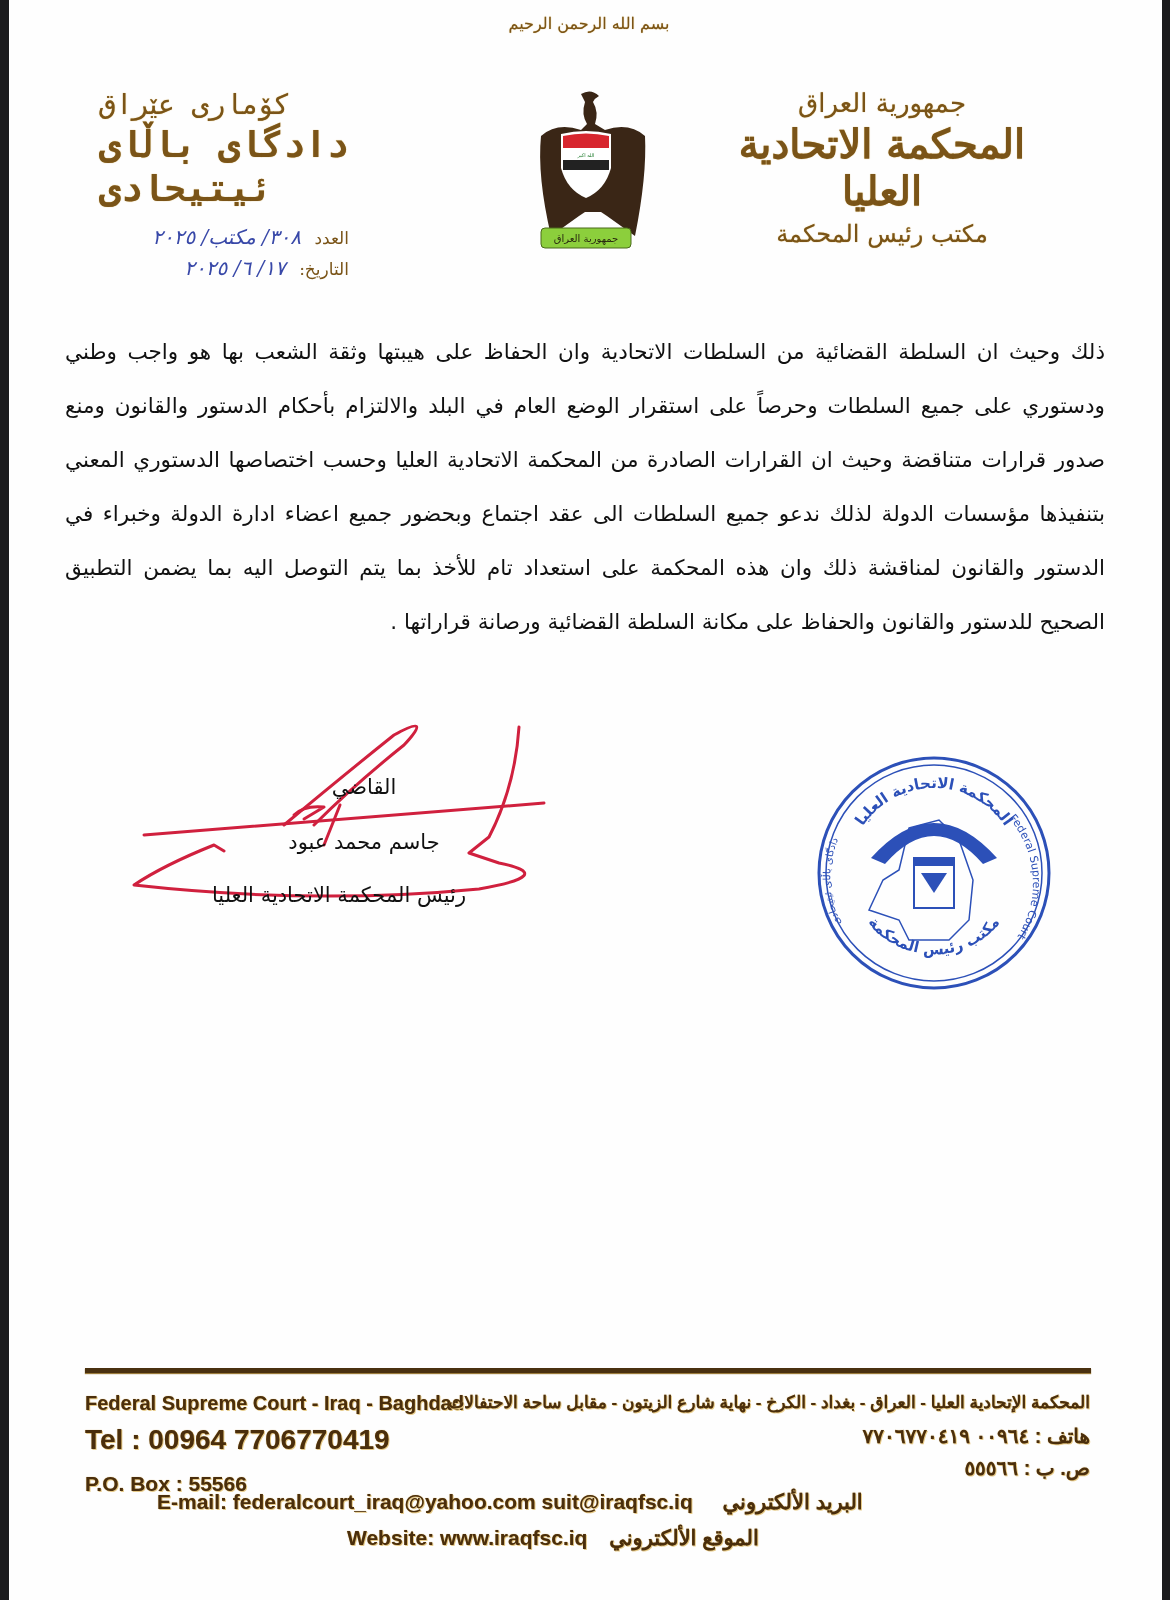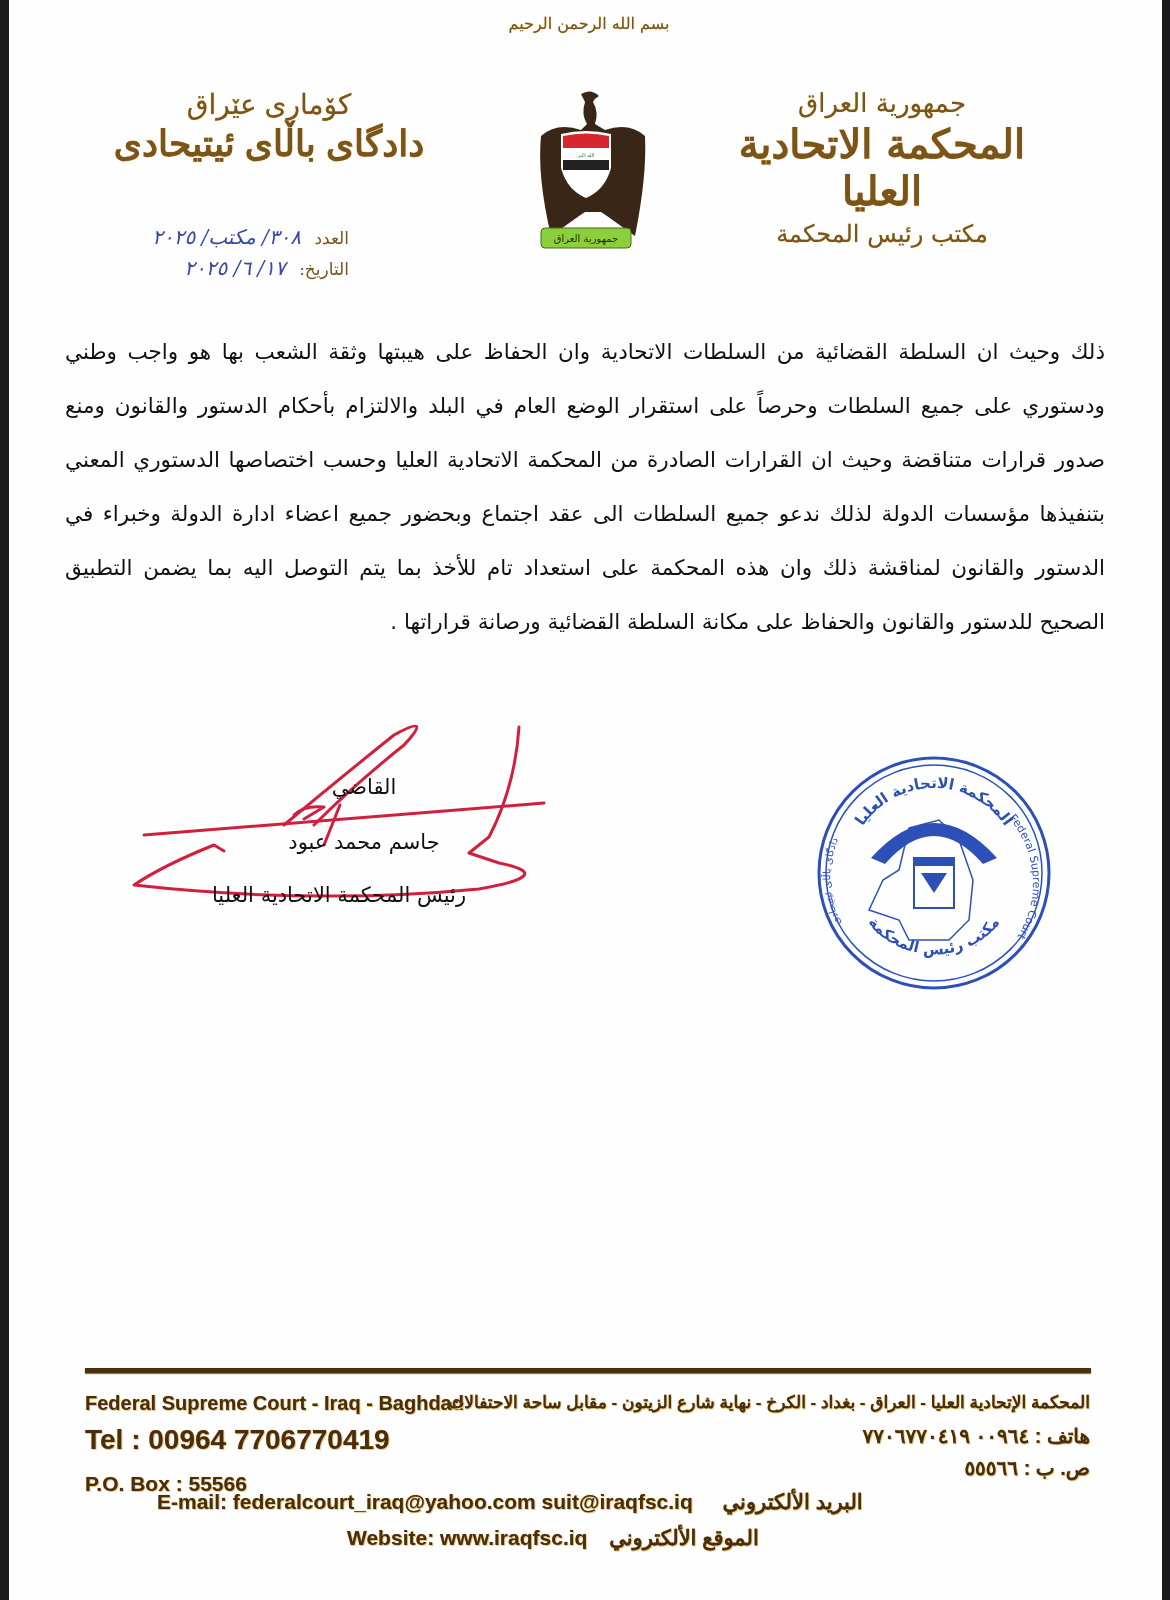--- a/index.html
+++ b/index.html
@@ -5,21 +5,21 @@
   html, body { margin:0; padding:0; }
   body { width:1170px; height:1600px; background:#1b1b1d; position:relative; overflow:hidden; font-family:"DejaVu Sans", sans-serif; }
   .page { position:absolute; left:9px; top:0; width:1153px; height:1600px; background:#fefefe; }
   .abs { position:absolute; }
   .gold { color:#7a5418; text-shadow:0 0 1px #c9a24a; }
   .basmala { left:480px; top:14px; width:200px; text-align:center; font-family:"DejaVu Serif", serif; font-size:16px; }
   .hdr-right { right:110px; top:88px; width:340px; text-align:center; font-family:"DejaVu Serif", serif; direction:rtl; }
   .hdr-right .l1 { font-size:26px; }
   .hdr-right .l2 { font-size:40px; font-weight:bold; margin-top:2px; }
   .hdr-right .l3 { font-size:24px; margin-top:6px; }
-  .hdr-left { left:90px; top:88px; width:340px; text-align:center; font-family:Liberation Sans, sans-serif; direction:rtl; }
+  .hdr-left { left:90px; top:88px; width:340px; text-align:left; font-family:Liberation Mono, monospace; direction:rtl; }
   .hdr-left .l1 { font-size:28px; }
   .hdr-left .l2 { font-size:36px; font-weight:bold; margin-top:2px; }
   .ref { left:100px; top:222px; width:240px; direction:rtl; font-family:"DejaVu Serif", serif; font-size:17px; line-height:30px; }
   .ref .lbl { color:#7a5418;text-align:right; }
   .ref .hw { color:#3848a8; font-style:italic; font-size:20px; margin-right:8px; }
   .emblem { left:512px; top:86px; width:130px; height:170px; }
   .body-text { left:56px; top:325px; width:1040px; direction:rtl; text-align:justify; text-align-last:right;
      font-family:"DejaVu Sans", sans-serif; font-size:21.5px; line-height:54px; color:#111; }
   .sig-block { left:120px; top:770px; width:400px; direction:rtl; text-align:center; font-family:"DejaVu Sans", sans-serif; font-size:21px; color:#111; }
   .sig-block .judge { position:absolute; left:0; right:0; top:5px; padding-left:70px; }

